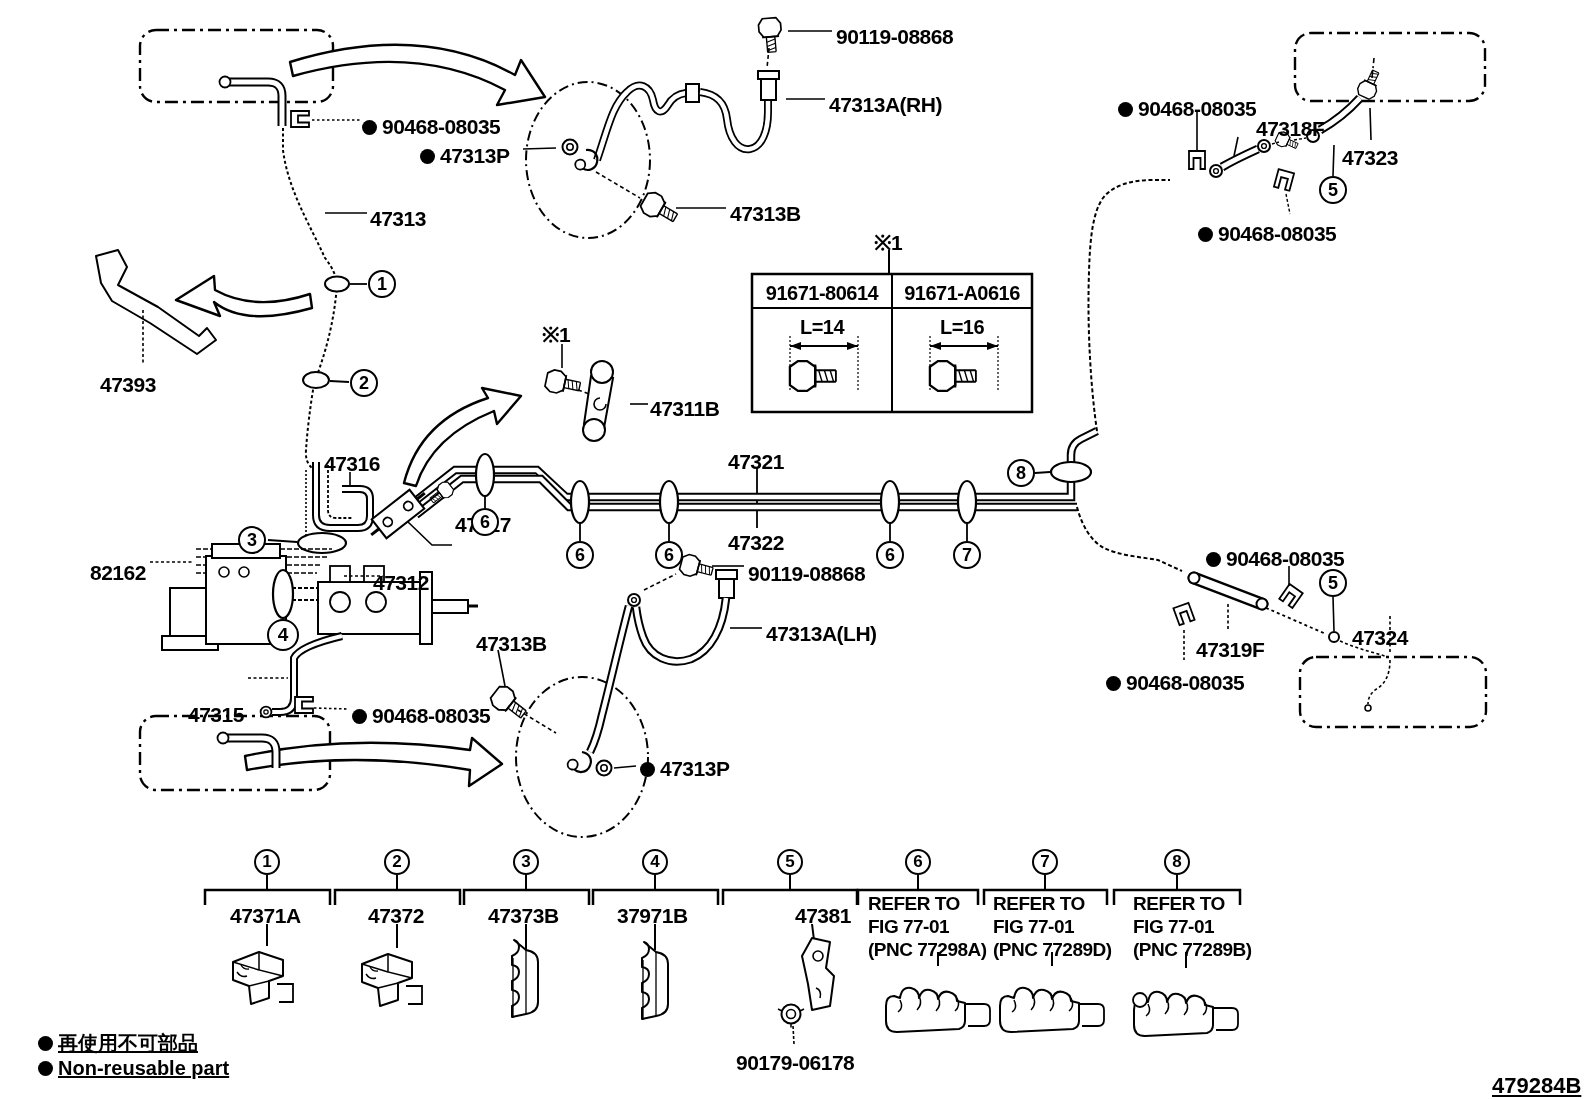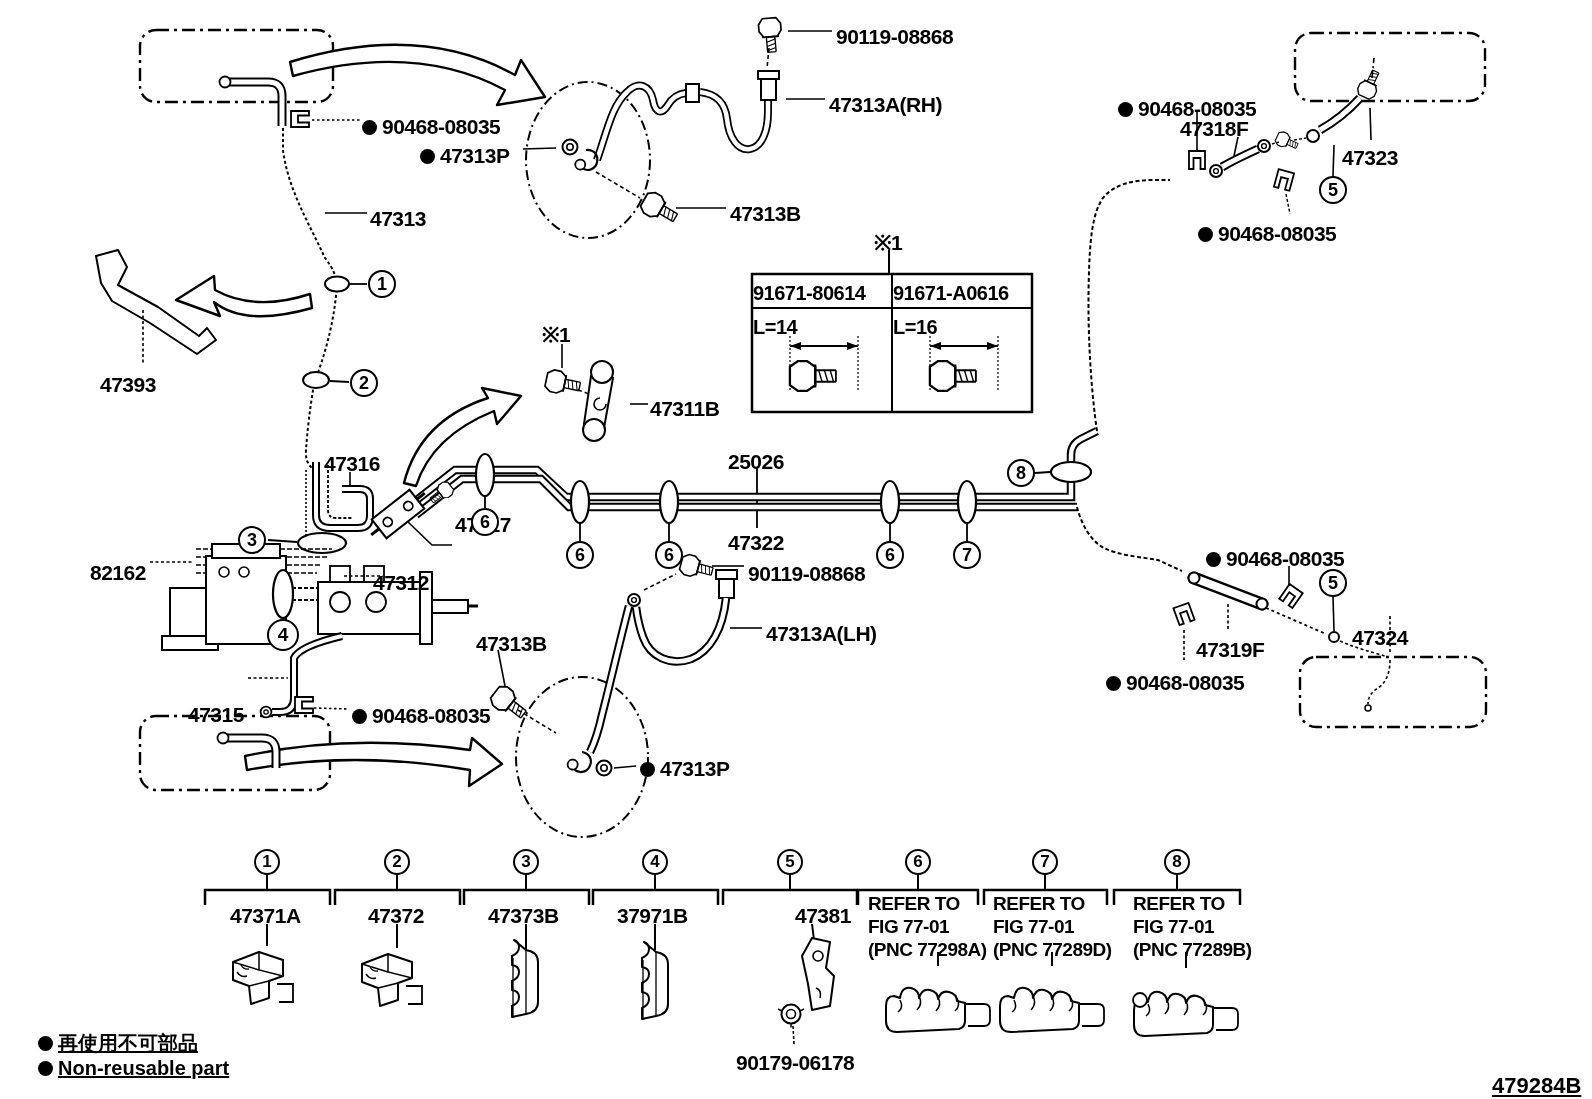--- a/index.html
+++ b/index.html
@@ -9,21 +9,21 @@
   .lbl{position:absolute;font:700 21px/22px "Liberation Sans",sans-serif;letter-spacing:-0.5px;white-space:nowrap;margin-top:6px;}
   .dot{display:inline-block;width:15px;height:15px;background:#000;border-radius:50%;margin-right:5px;vertical-align:-1px;}
   .num{position:absolute;width:28px;height:28px;box-sizing:border-box;border:2.6px solid #000;border-radius:50%;
        background:#fff;display:flex;align-items:center;justify-content:center;
        font:700 18px "Liberation Sans",sans-serif;}
   .num.big{width:32px;height:32px;font-size:19px;}
   .numL{position:absolute;width:26px;height:26px;box-sizing:border-box;border:2.4px solid #000;border-radius:50%;
        background:#fff;display:flex;align-items:center;justify-content:center;
        font:700 17px "Liberation Sans",sans-serif;}
   .ref{position:absolute;font:700 19px/23px "Liberation Sans",sans-serif;letter-spacing:-0.5px;white-space:pre-line;}
-  .tcell{position:absolute;font:700 20px "Liberation Sans",sans-serif;letter-spacing:-0.5px;text-align:left;width:138px;}
+  .tcell{position:absolute;font:700 20px "Liberation Sans",sans-serif;letter-spacing:-0.5px;text-align:center;width:138px;}
   .foot{position:absolute;font:700 20px "Liberation Sans",sans-serif;text-decoration:underline;}
 </style>
 </head>
 <body>
 
 <div class="stage">
 
 <svg width="1592" height="1099" viewBox="0 0 1592 1099">
   <defs>
     <g id="bolt">
@@ -353,25 +353,25 @@
   <div class="lbl" style="left:829px;top:88px">47313A(RH)</div>
   <div class="lbl" style="left:362px;top:110px"><span class="dot"></span><span>90468-08035</span></div>
   <div class="lbl" style="left:420px;top:139px"><span class="dot"></span><span>47313P</span></div>
   <div class="lbl" style="left:730px;top:197px">47313B</div>
   <div class="lbl" style="left:370px;top:202px">47313</div>
   <div class="lbl" style="left:100px;top:368px">47393</div>
   <div class="lbl" style="left:874px;top:226px">※1</div>
   <div class="lbl" style="left:542px;top:318px">※1</div>
   <div class="lbl" style="left:650px;top:392px">47311B</div>
   <div class="lbl" style="left:1118px;top:92px"><span class="dot"></span><span>90468-08035</span></div>
-  <div class="lbl" style="left:1180px;top:112px">47318F</div>
+  <div class="lbl" style="left:1256px;top:112px">47318F</div>
   <div class="lbl" style="left:1342px;top:141px">47323</div>
   <div class="lbl" style="left:1198px;top:217px"><span class="dot"></span><span>90468-08035</span></div>
   <div class="lbl" style="left:324px;top:447px">47316</div>
-  <div class="lbl" style="left:728px;top:445px">25026</div>
+  <div class="lbl" style="left:728px;top:445px">47321</div>
   <div class="lbl" style="left:728px;top:526px">47322</div>
   <div class="lbl" style="left:455px;top:508px">47317</div>
   <div class="lbl" style="left:90px;top:556px">82162</div>
   <div class="lbl" style="left:373px;top:566px">47312</div>
   <div class="lbl" style="left:188px;top:698px">47315</div>
   <div class="lbl" style="left:352px;top:699px"><span class="dot"></span><span>90468-08035</span></div>
   <div class="lbl" style="left:748px;top:557px">90119-08868</div>
   <div class="lbl" style="left:766px;top:617px">47313A(LH)</div>
   <div class="lbl" style="left:476px;top:627px">47313B</div>
   <div class="lbl" style="left:640px;top:752px"><span class="dot"></span><span>47313P</span></div>

